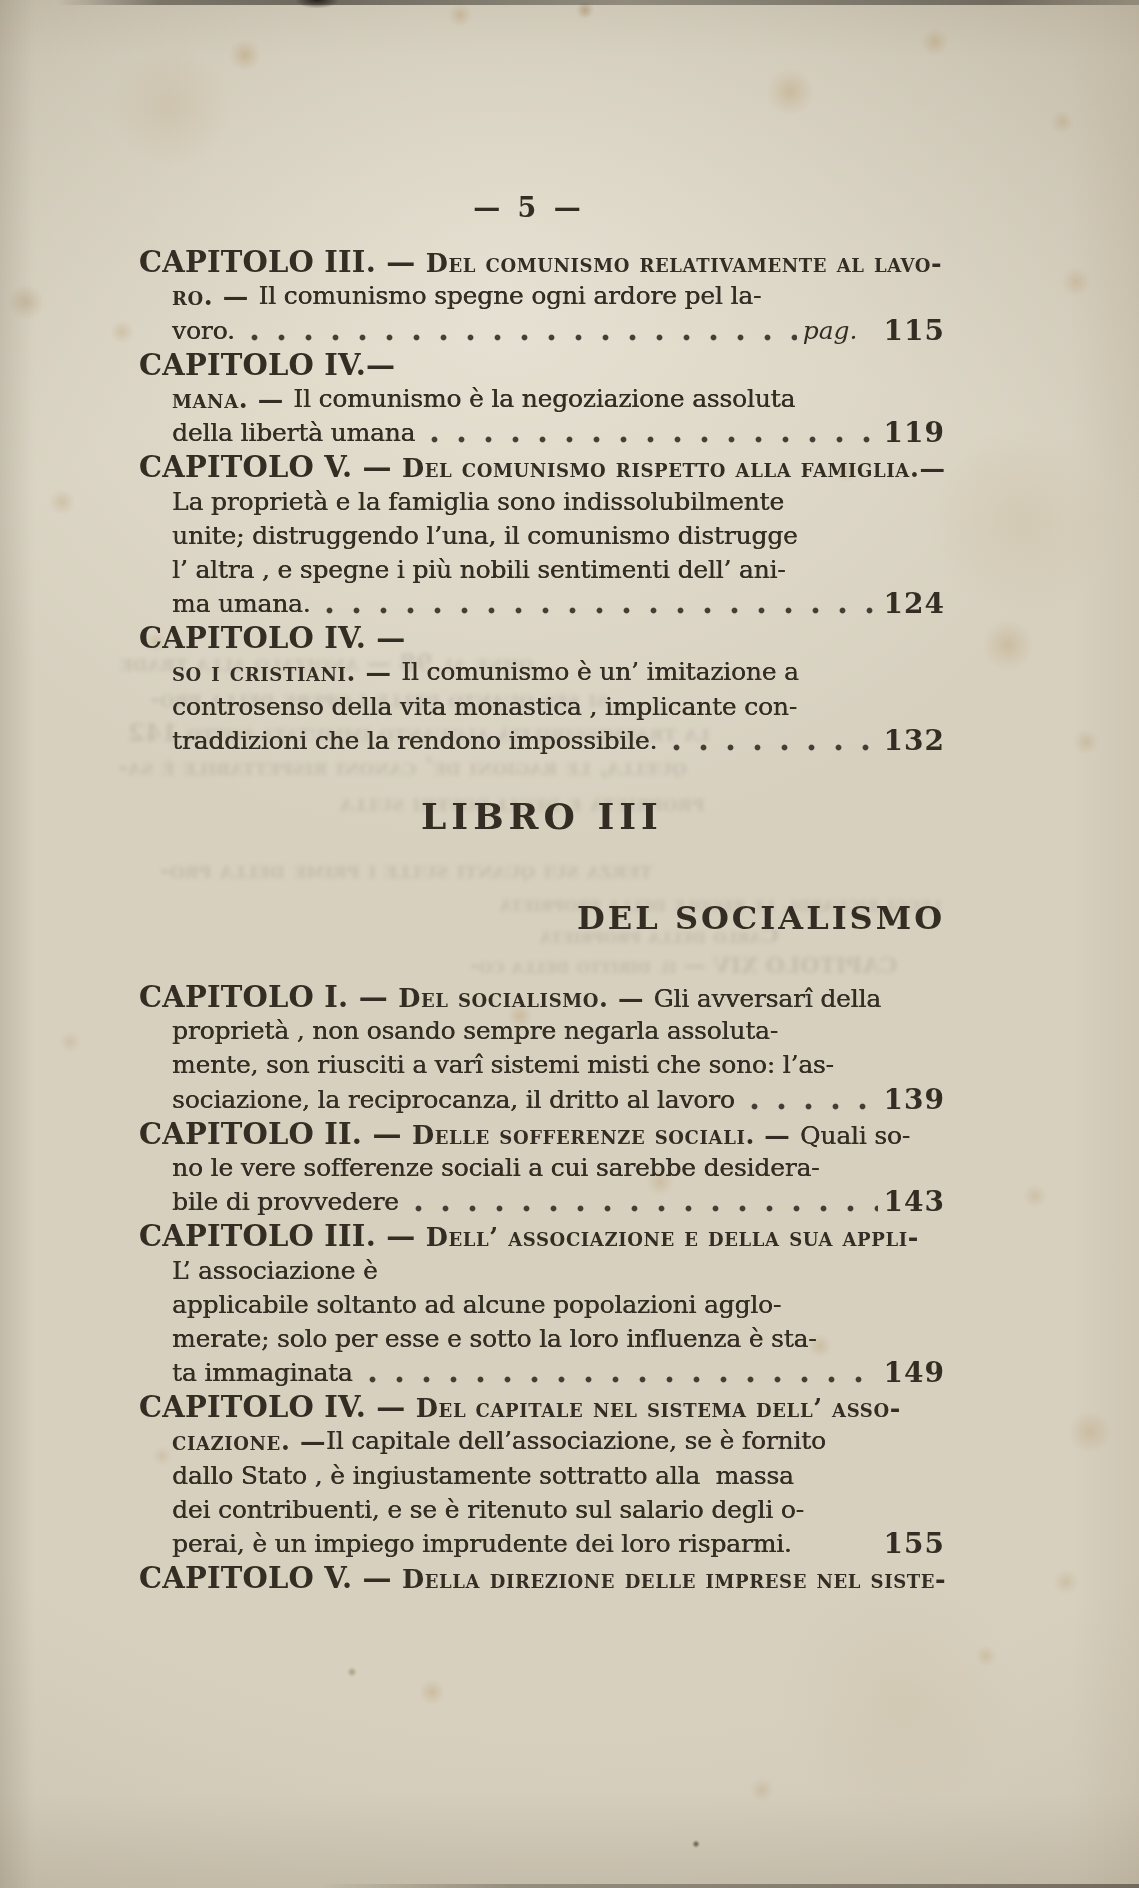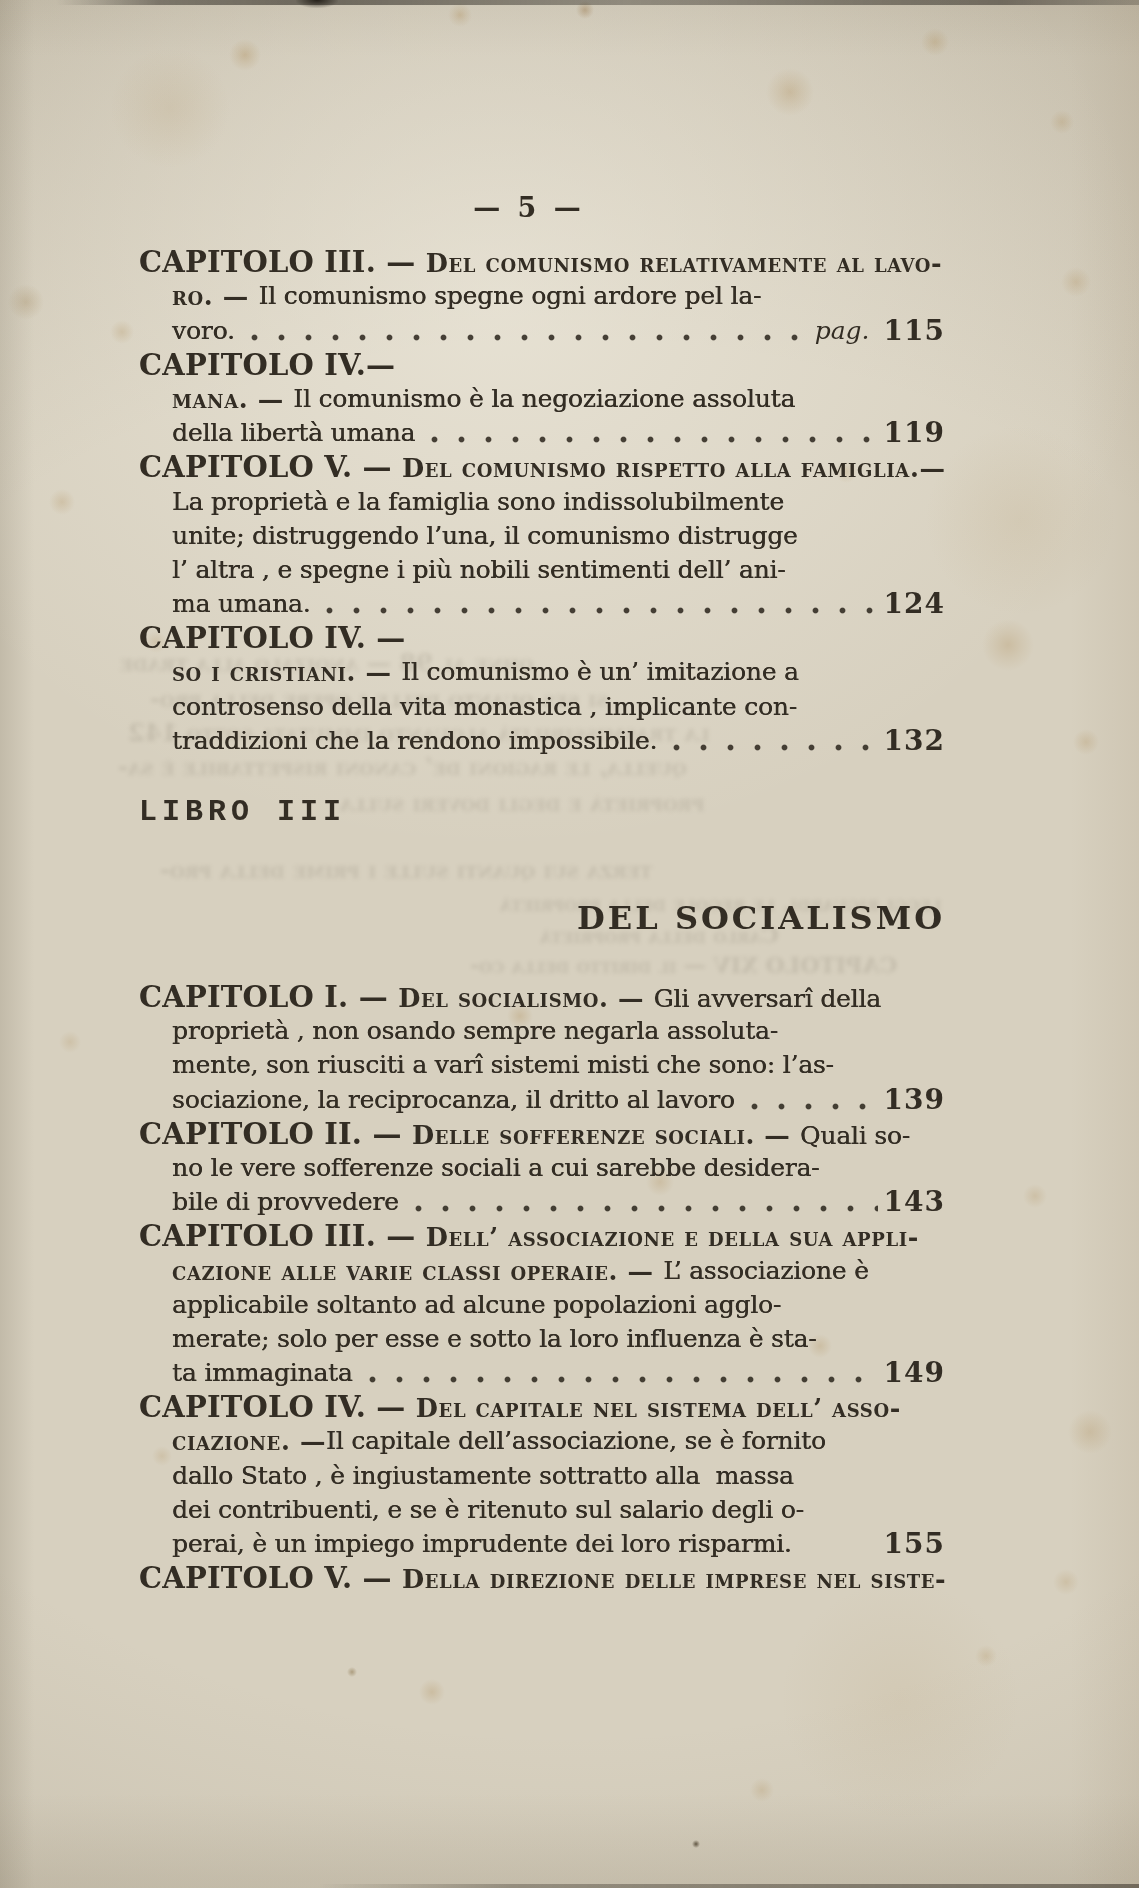--- a/index.html
+++ b/index.html
@@ -96,25 +96,25 @@
   .seg{line-height:34px;}
   .s-caps{font-size:29px;font-weight:700;letter-spacing:.2px;}
   .s-sc{font-size:25.5px;font-weight:700;font-variant:small-caps;letter-spacing:.6px;}
   .s-rom{font-size:25px;font-weight:400;text-shadow:.35px 0 0 currentColor;letter-spacing:-.2px;}
   .leader{
     flex:1 1 auto;align-self:flex-end;height:7px;margin:0 6px 7px 16px;
     background-image:radial-gradient(circle at 3.5px 3.5px, rgba(47,41,32,.88) 2.3px, rgba(0,0,0,0) 3.4px);
     background-size:27px 7px;background-repeat:repeat-x;background-position:left center;
   }
   .spacer{flex:1 1 auto;}
-  .pag{font-style:italic;font-weight:400;font-size:25px;margin-right:14px;}
+  .pag{font-style:italic;font-weight:400;font-size:25px;margin-right:26px;}
   .pagenum{font-size:28px;font-weight:700;letter-spacing:1px;}
   .book-heading{
-    margin-top:37px;height:34px;text-align:left;
-    font-size:30px;font-weight:700;letter-spacing:5px;font-family:Liberation Mono, monospace;
+    margin-top:37px;height:34px;text-align:center;
+    font-size:36px;font-weight:700;letter-spacing:5px;
   }
   .section-heading{
     margin-top:70px;height:40px;text-align:right;
     font-size:32px;font-weight:700;letter-spacing:3px;
   }
   .block-b{margin-top:41px;}
 </style>
 </head>
 <body>
 
@@ -172,21 +172,21 @@
           <div class="line indent"><span class="seg s-rom">mente, son riusciti a varî sistemi misti che sono: l’as-</span></div>
           <div class="line indent"><span class="seg s-rom">sociazione, la reciprocanza, il dritto al lavoro</span><span class="leader"></span><span class="pagenum">139</span></div>
         </div>
         <div class="entry">
           <div class="line"><span class="seg s-caps">CAPITOLO II. — </span><span class="seg s-sc">Delle sofferenze sociali. — </span><span class="seg s-rom">Quali so-</span></div>
           <div class="line indent"><span class="seg s-rom">no le vere sofferenze sociali a cui sarebbe desidera-</span></div>
           <div class="line indent"><span class="seg s-rom">bile di provvedere</span><span class="leader"></span><span class="pagenum">143</span></div>
         </div>
         <div class="entry">
           <div class="line"><span class="seg s-caps">CAPITOLO III. — </span><span class="seg s-sc">Dell’ associazione e della sua appli-</span></div>
-          <div class="line indent"><span class="seg s-sc">cazione alle varie classi operaie. — </span><span class="seg s-rom">L’ associazione è</span></div>
+          <div class="line indent"><span class="seg s-rom">L’ associazione è</span></div>
           <div class="line indent"><span class="seg s-rom">applicabile soltanto ad alcune popolazioni agglo-</span></div>
           <div class="line indent"><span class="seg s-rom">merate; solo per esse e sotto la loro influenza è sta-</span></div>
           <div class="line indent"><span class="seg s-rom">ta immaginata</span><span class="leader"></span><span class="pagenum">149</span></div>
         </div>
         <div class="entry">
           <div class="line"><span class="seg s-caps">CAPITOLO IV. — </span><span class="seg s-sc">Del capitale nel sistema dell’ asso-</span></div>
           <div class="line indent"><span class="seg s-sc">ciazione. —</span><span class="seg s-rom">Il capitale dell’associazione, se è fornito</span></div>
           <div class="line indent"><span class="seg s-rom">dallo Stato , è ingiustamente sottratto alla  massa</span></div>
           <div class="line indent"><span class="seg s-rom">dei contribuenti, e se è ritenuto sul salario degli o-</span></div>
           <div class="line indent"><span class="seg s-rom">perai, è un impiego imprudente dei loro risparmi.</span><span class="spacer"></span><span class="pagenum">155</span></div>

